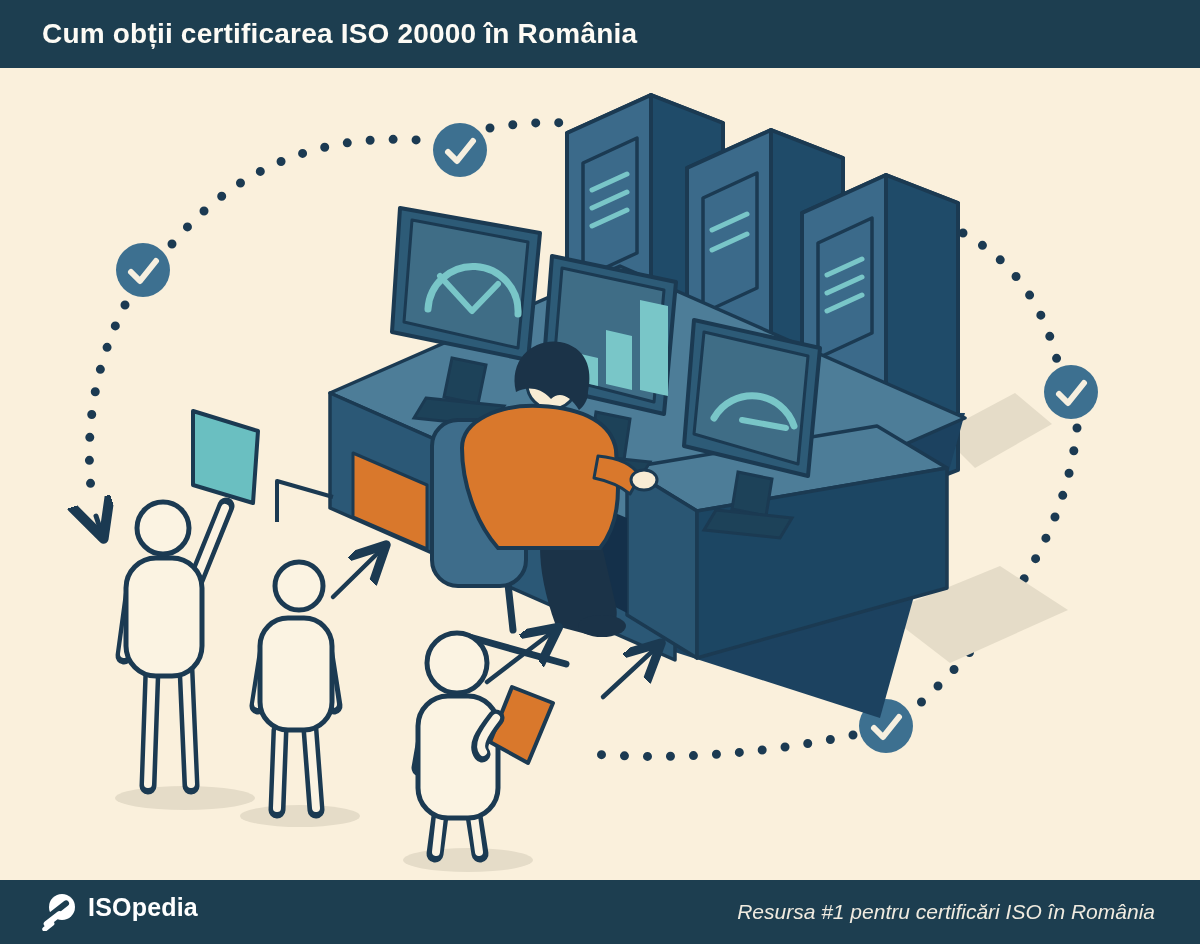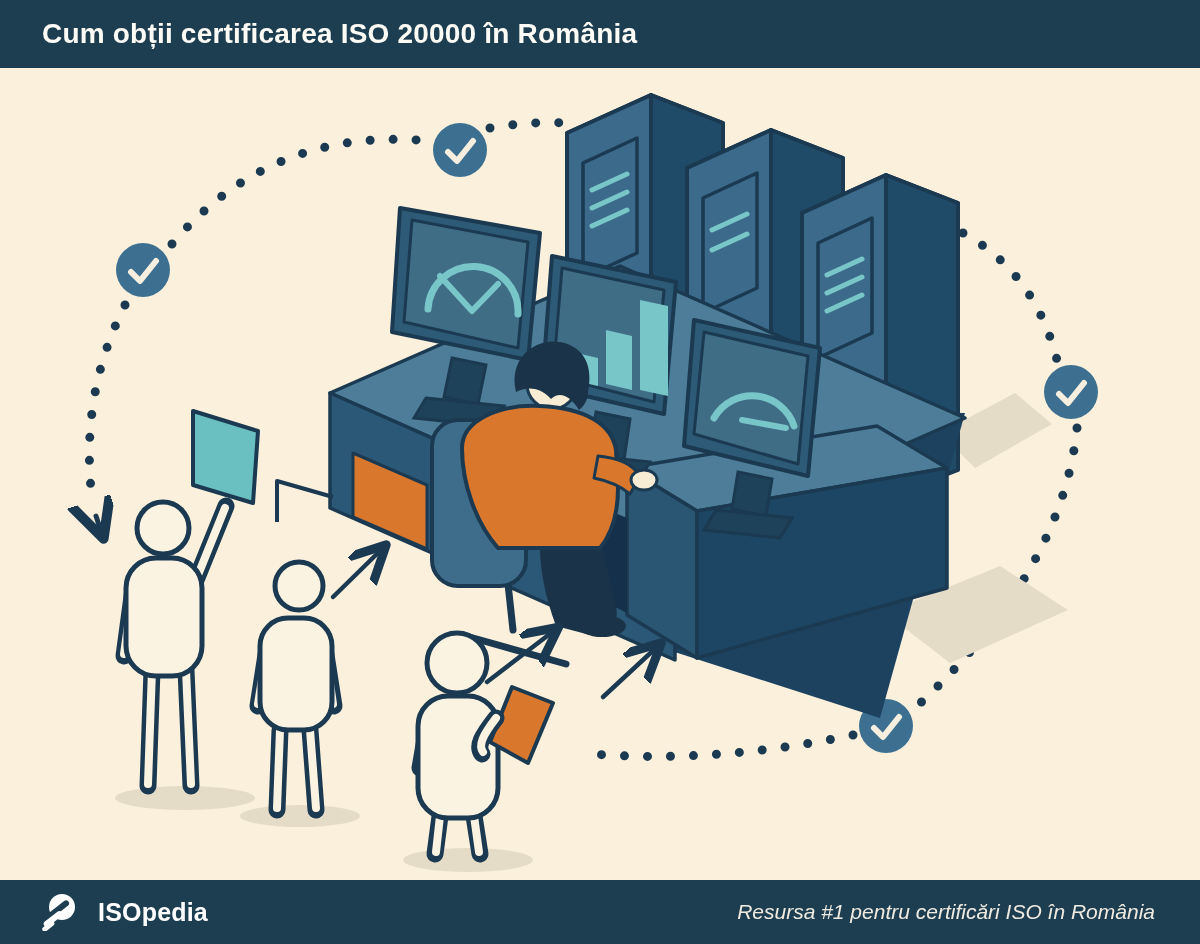--- a/index.html
+++ b/index.html
@@ -14,21 +14,21 @@
     --titletext:#fdfbf5; --tagtext:#f0ebe0;
   }
   html,body{margin:0;padding:0;}
   body{width:1200px;height:944px;background:#fff;font-family:"Liberation Sans",sans-serif;overflow:hidden;}
   .page{width:1200px;height:944px;display:flex;flex-direction:column;}
   .topbar{height:68px;background:var(--navy);display:flex;align-items:center;flex:0 0 auto;}
   .topbar h1{margin:0 0 0 42px;font-size:28px;font-weight:bold;color:var(--titletext);letter-spacing:.2px;}
   .stage{height:812px;background:var(--cream);position:relative;flex:0 0 auto;}
   .stage svg{display:block;}
   .bottombar{height:64px;background:var(--navy);display:flex;align-items:center;justify-content:space-between;flex:0 0 auto;}
-  .brand{display:flex;align-items:center;gap:20px;margin-left:40px;}
+  .brand{display:flex;align-items:flex-start;gap:10px;margin-left:40px;}
   .brand .name{color:#fff;font-size:25px;font-weight:bold;letter-spacing:.2px;}
   .tagline{margin-right:45px;color:var(--tagtext);font-size:21px;font-style:italic;}
 </style>
 </head>
 <body>
 
 <div class="page">
 
   <div class="topbar">
     <h1>Cum obții certificarea ISO 20000 în România</h1>

